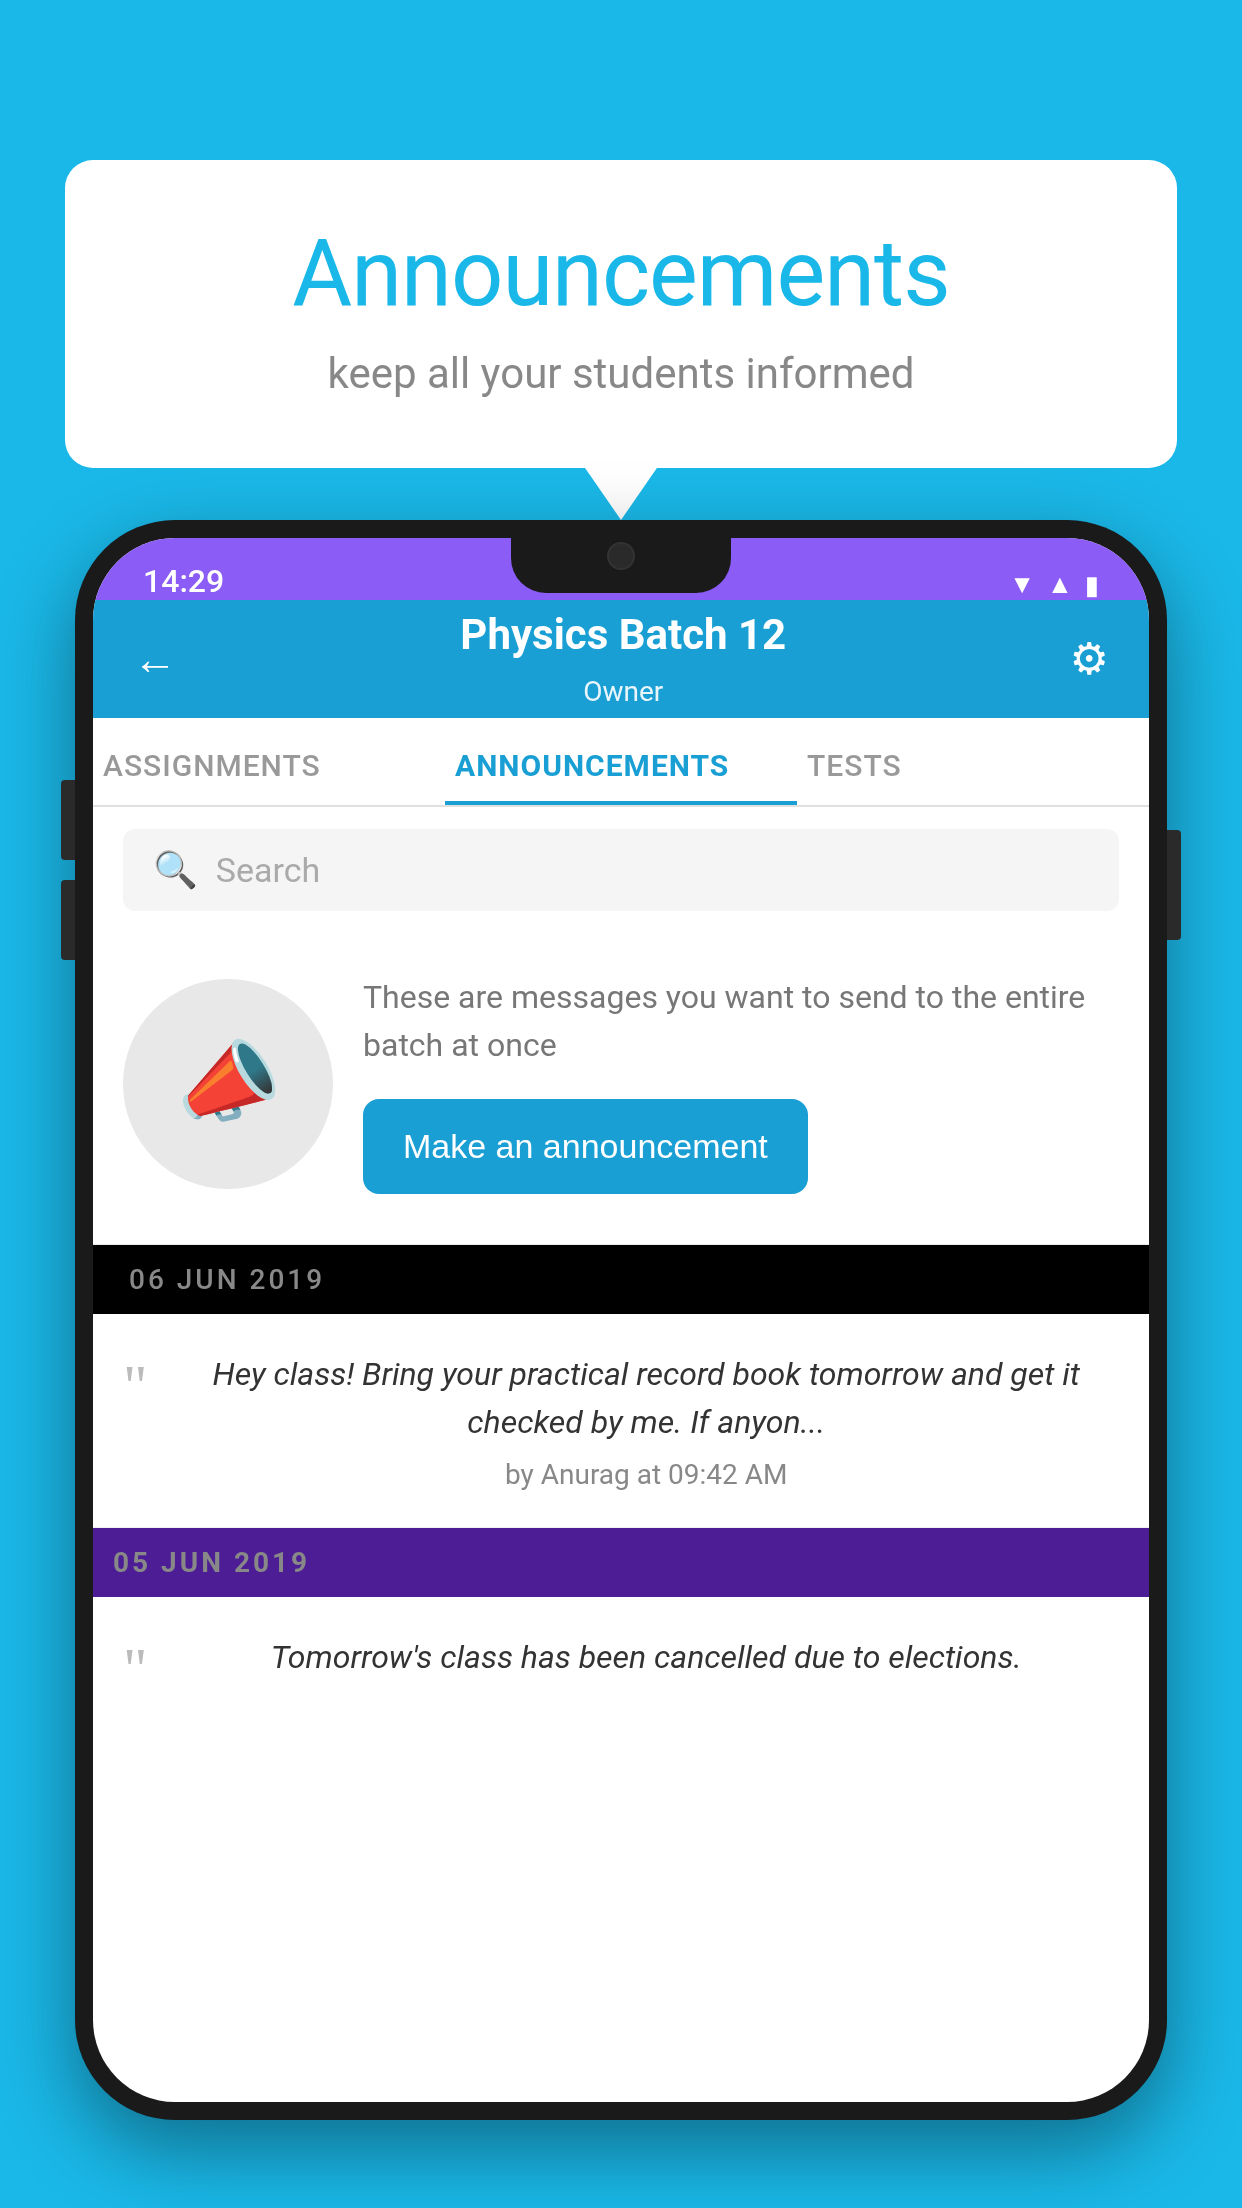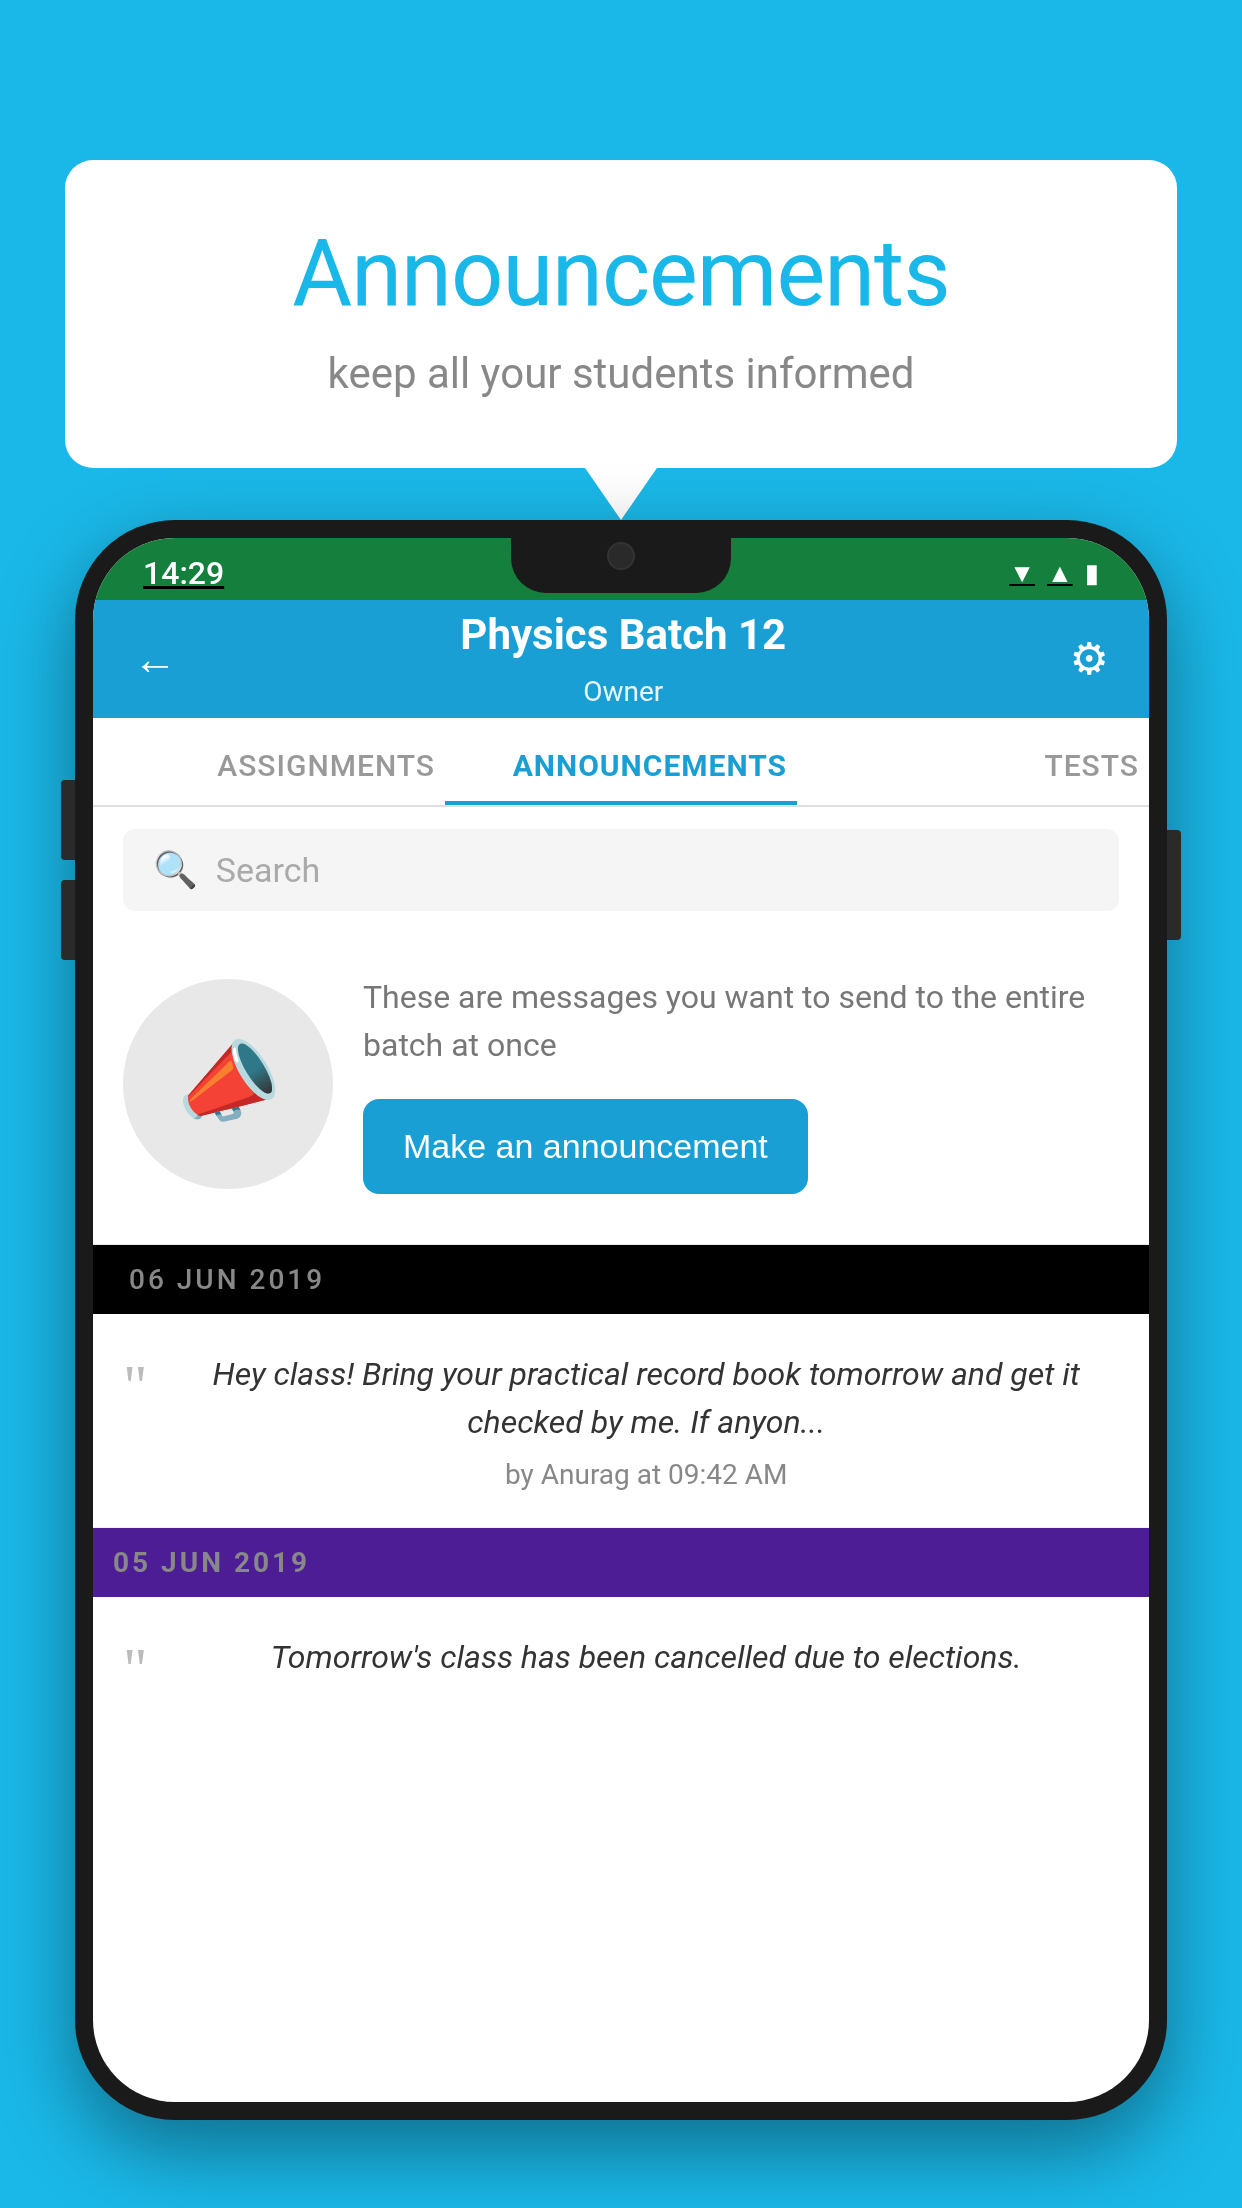--- a/index.html
+++ b/index.html
@@ -109,28 +109,27 @@
       width: 100%;
       height: 100%;
       background: white;
       border-radius: 82px;
       overflow: hidden;
       position: relative;
     }
 
     
     .status-bar {
-      background: #15803d;
+      background: #8b5cf6;
       height: 62px;
       display: flex;
-      align-items: center;
+      align-items: flex-end;
       justify-content: space-between;
       padding: 0 50px;
       padding-top: 8px;
-      text-decoration: underline;
     }
 
     .status-time {
       color: white;
       font-size: 32px;
       font-weight: 500;
     }
 
     .status-icons {
       display: flex;
@@ -184,21 +183,21 @@
 
     
     .tabs-container {
       background: white;
       display: flex;
       border-bottom: 2px solid #e0e0e0;
     }
 
     .tab {
       flex: 1;
-      text-align: right;
+      text-align: left;
       padding: 30px 10px 22px;
       font-size: 30px;
       font-weight: 500;
       color: #999;
       letter-spacing: 1px;
       cursor: pointer;
       position: relative;
     }
 
     .tab.active {

